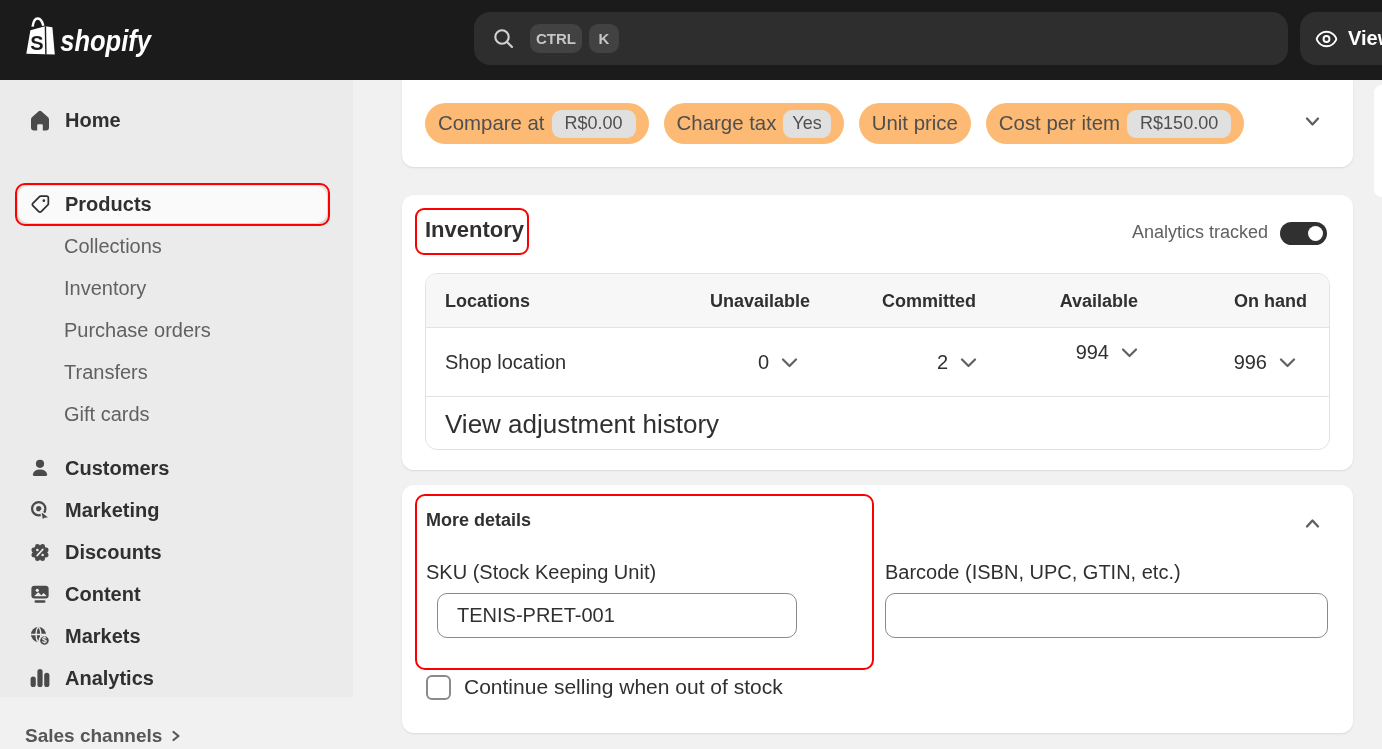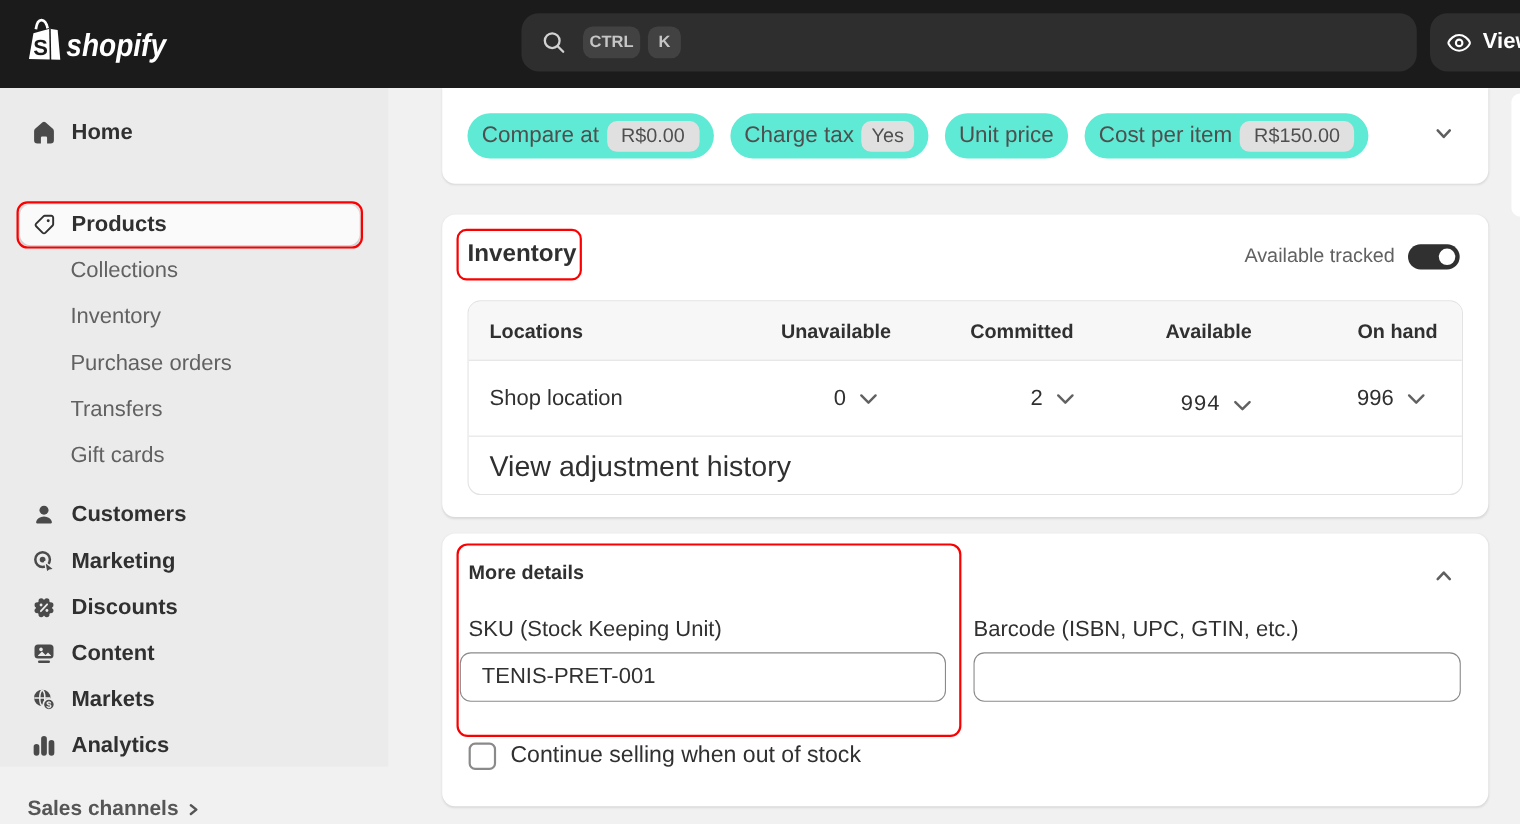--- a/index.html
+++ b/index.html
@@ -20,21 +20,21 @@
 .nitem .nicon { width:20px; margin-left:14px; margin-right:15px; display:flex; align-items:center; justify-content:center; }
 .nsub { position:absolute; left:64px; height:40px; display:flex; align-items:center; font-size:20px; color:#616161; }
 .badge4 { position:absolute; right:14px; top:11px; width:24px; height:23px; background:#d9d9d9; border-radius:8px; font-size:15px; font-weight:700; color:#303030; display:flex; align-items:center; justify-content:center; }
 .activepill { position:absolute; left:18px; top:106px; width:309px; height:37px; background:#fafafa; border-radius:10px; box-shadow:0 1px 4px rgba(0,0,0,0.18); }
 .redbox { position:absolute; border:2.5px solid #fa0000; border-radius:10px; z-index:5; }
 .saleschannels { position:absolute; left:25px; top:645px; font-size:19px; font-weight:700; color:#565656; display:flex; align-items:center; }
 
 .card { position:absolute; background:#fff; border-radius:12px; box-shadow:0 1px 2px rgba(0,0,0,0.10); }
 .card1 { left:402px; top:80px; width:951px; height:87px; border-radius:0 0 12px 12px; }
 .pillrow { position:absolute; left:23px; top:23px; display:flex; gap:15px; }
-.pill { height:41px; background:#5eead4; border-radius:21px; display:flex; align-items:center; padding:0 13px 0 13px; font-size:20.4px; color:#4f4f4f; white-space:nowrap;justify-content:center; }
+.pill { height:41px; background:#fdba74; border-radius:21px; display:flex; align-items:center; padding:0 13px 0 13px; font-size:20.4px; color:#4f4f4f; white-space:nowrap;justify-content:center; }
 .pbadge { background:#e0e0e0; border-radius:9px; height:28px; display:flex; align-items:center; padding:0 13px; margin-left:7px; font-size:18px; color:#4f4f4f; }
 .card2 { left:402px; top:195px; width:951px; height:275px; }
 .h-inv { position:absolute; left:23px; top:24px; font-size:22px; line-height:1; font-weight:700; color:#303030; }
 .invtracked { position:absolute; right:85px; top:27px; font-size:18px; color:#616161; }
 .toggle { position:absolute; left:1280px; top:222px; width:47px; height:23px; border-radius:12px; background:#303030; }
 .toggle .knob { position:absolute; right:4px; top:4px; width:15px; height:15px; border-radius:50%; background:#fff; }
 .invtable { position:absolute; left:23px; top:78px; width:905px; height:177px; border:1px solid #e3e3e3; border-radius:12px; overflow:hidden; }
 .thead { position:absolute; left:0; top:0; width:100%; height:54px; background:#f7f7f7; border-bottom:1px solid #e3e3e3; }
 .th { position:absolute; top:0; height:54px; display:flex; align-items:center; font-size:18px; font-weight:700; color:#303030; }
 .trow { position:absolute; left:0; top:54px; width:100%; height:69px; border-bottom:1px solid #e3e3e3; }
@@ -156,44 +156,44 @@
     <div class="th" style="right:191px;">Available</div>
     <div class="th" style="right:22px;">On hand</div>
     <div class="trow"></div>
     <div class="td" style="left:19px; top:54px;">Shop location</div>
     <div class="vgroup" style="right:531px; top:54px;">0<svg width="17" height="10" viewBox="0 0 17 10">
           <path d="M2 1.5 8.5 8 15 1.5" fill="none" stroke="#616161" stroke-width="2.2" stroke-linecap="round" stroke-linejoin="round"></path>
         </svg></div>
     <div class="vgroup" style="right:352px; top:54px;">2<svg width="17" height="10" viewBox="0 0 17 10">
           <path d="M2 1.5 8.5 8 15 1.5" fill="none" stroke="#616161" stroke-width="2.2" stroke-linecap="round" stroke-linejoin="round"></path>
         </svg></div>
-    <div class="vgroup" style="right:191px; top:60px;font-family:Liberation Mono, monospace;">994<svg width="17" height="10" viewBox="0 0 17 10">
+    <div class="vgroup" style="right:191px; top:44px;">994<svg width="17" height="10" viewBox="0 0 17 10">
           <path d="M2 1.5 8.5 8 15 1.5" fill="none" stroke="#616161" stroke-width="2.2" stroke-linecap="round" stroke-linejoin="round"></path>
         </svg></div>
     <div class="vgroup" style="right:33px; top:54px;">996<svg width="17" height="10" viewBox="0 0 17 10">
           <path d="M2 1.5 8.5 8 15 1.5" fill="none" stroke="#616161" stroke-width="2.2" stroke-linecap="round" stroke-linejoin="round"></path>
         </svg></div>
     <div class="linkrow">
         <a>View adjustment history</a>
       </div>
   </div>
-  <div class="invtracked">Available tracked</div>
+  <div class="invtracked">Analytics tracked</div>
 </div>
 <div class="toggle">
     <div class="knob"></div>
   </div>
 
 <div class="card card3">
   <div class="h-more">More details</div>
   <svg class="chev" style="left:903px; top:33px;" width="15" height="11" viewBox="0 0 15 11">
       <path d="M2 8.5 7.5 2.5 13 8.5" fill="none" stroke="#5f5f5f" stroke-width="2.3" stroke-linecap="round" stroke-linejoin="round"></path>
     </svg>
   <div class="flabel" style="left:24px;">SKU (Stock Keeping Unit)</div>
   <div class="flabel" style="left:483px;">Barcode (ISBN, UPC, GTIN, etc.)</div>
-  <div class="finput" style="left:16px; width:442px;">TENIS-PRET-001</div>
+  <div class="finput" style="left:35px; width:360px;">TENIS-PRET-001</div>
   <div class="finput" style="left:483px; width:443px;"></div>
   <div class="redbox" style="left:13px; top:9px; width:459px; height:176px;"></div>
   <div class="checkbox"></div>
   <div class="cblabel">Continue selling when out of stock</div>
 </div>
 
 <div class="rightcard"></div>
 
 <div class="topbar">
   <svg class="logo" style="left:0;top:0;" width="170" height="66" viewBox="0 0 170 66">

